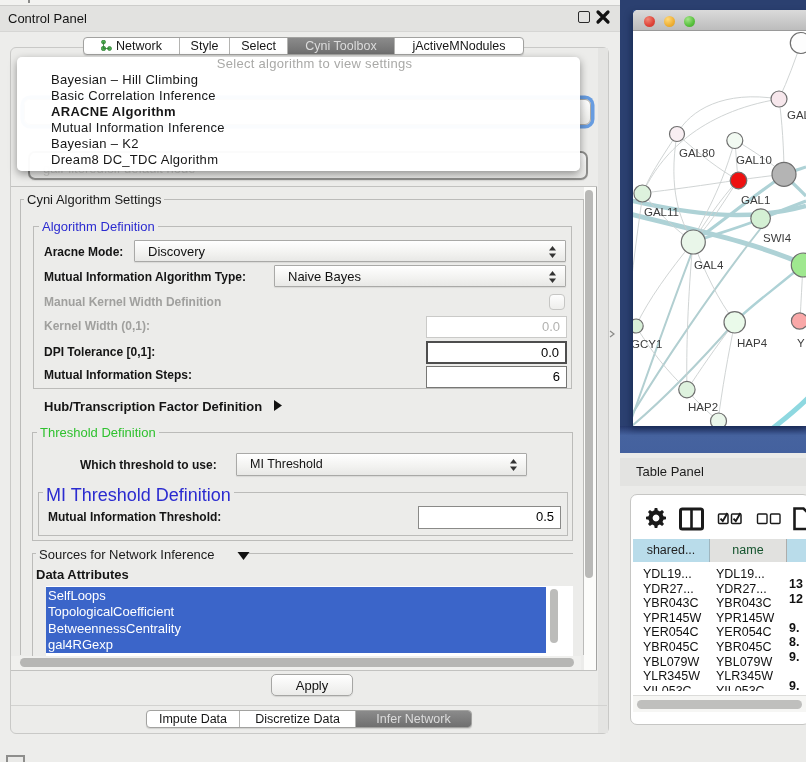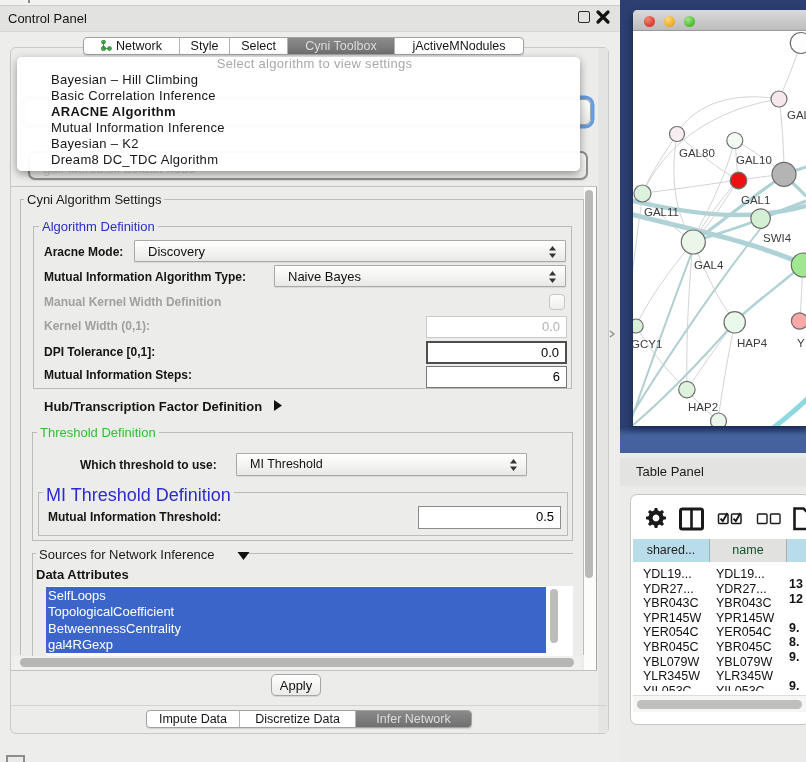--- a/index.html
+++ b/index.html
@@ -135,21 +135,21 @@
 <div class="abs" style="left:46px;top:587px;width:500px;height:66px;background:#3b65c9;"></div>
 <div class="abs" style="left:48px;top:588px;font-size:13px;color:#fff;line-height:16.3px;white-space:nowrap;">SelfLoops<br>TopologicalCoefficient<br>BetweennessCentrality<br>gal4RGexp</div>
 <div class="abs" style="left:550px;top:589px;width:8px;height:54px;background:#bcbcba;border-radius:4px;"></div>
 
 <div class="abs" style="left:584px;top:187px;width:13px;height:483px;background:#fcfcfa;border-right:1px solid #a2a2a0;"></div>
 <div class="abs" style="left:585px;top:190px;width:8px;height:388px;background:#b9b9b7;border-radius:4px;"></div>
 <div class="abs" style="left:11px;top:656px;width:570px;height:14px;background:#f0f0ee;"></div>
 <div class="abs" style="left:20px;top:658px;width:554px;height:9px;background:#b6b6b4;border-radius:5px;"></div>
 <div class="abs" style="left:11px;top:670px;width:586px;height:1px;background:#c2c2c0;"></div>
 
-<div class="abs" style="left:271px;top:674px;width:50px;height:22px;border:1px solid #a6a6a4;border-radius:5px;background:linear-gradient(#ffffff,#ebebe9);text-align:center;font-size:13px;line-height:21px;color:#111;box-shadow:0 1px 1px rgba(0,0,0,0.1);">Apply</div>
+<div class="abs" style="left:271px;top:674px;width:82px;height:22px;border:1px solid #a6a6a4;border-radius:5px;background:linear-gradient(#ffffff,#ebebe9);text-align:center;font-size:13px;line-height:21px;color:#111;box-shadow:0 1px 1px rgba(0,0,0,0.1);">Apply</div>
 
 <div class="abs" style="left:11px;top:705px;width:596px;height:1px;background:#d2d2d0;"></div>
 
 <div class="seg" style="left:146px;top:710px;">
   <div style="width:93px;">Impute Data</div>
   <div style="width:116px;">Discretize Data</div>
   <div class="sel" style="width:115px;">Infer Network</div>
 </div>
 
 <div class="abs" style="left:6px;top:755px;width:19px;height:10px;border:2px solid #8e8e8c;background:#eaeae8;"></div>

